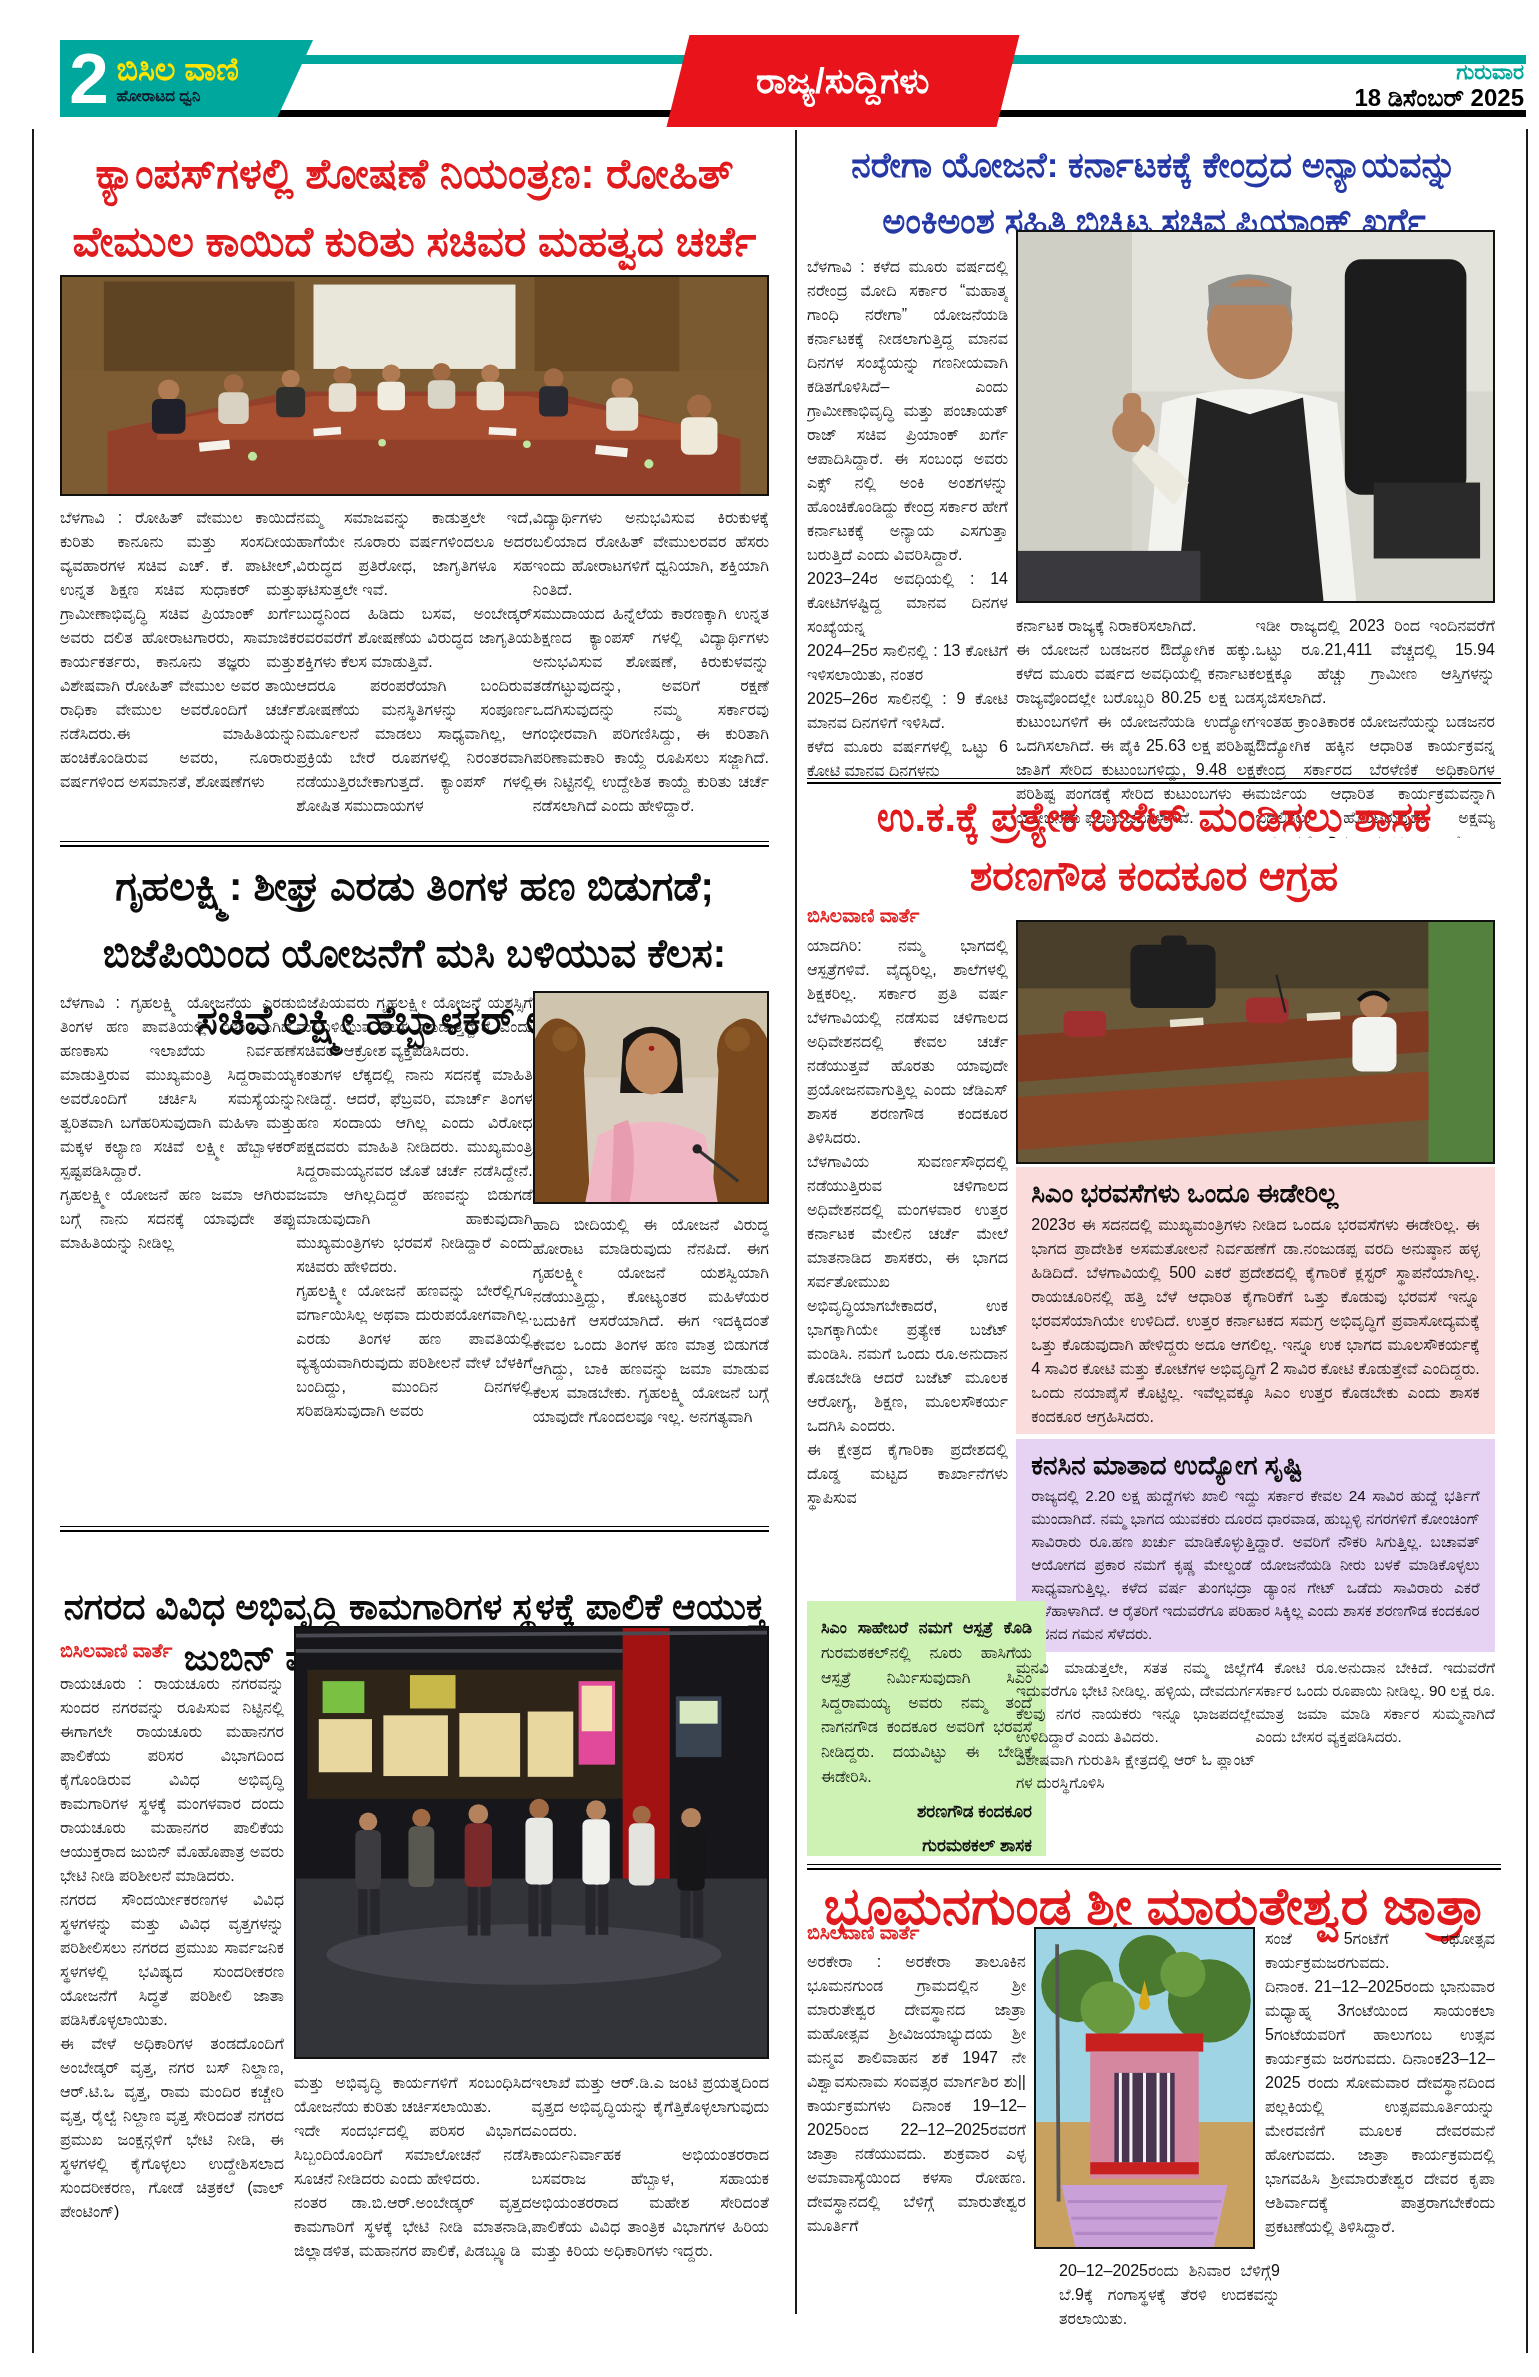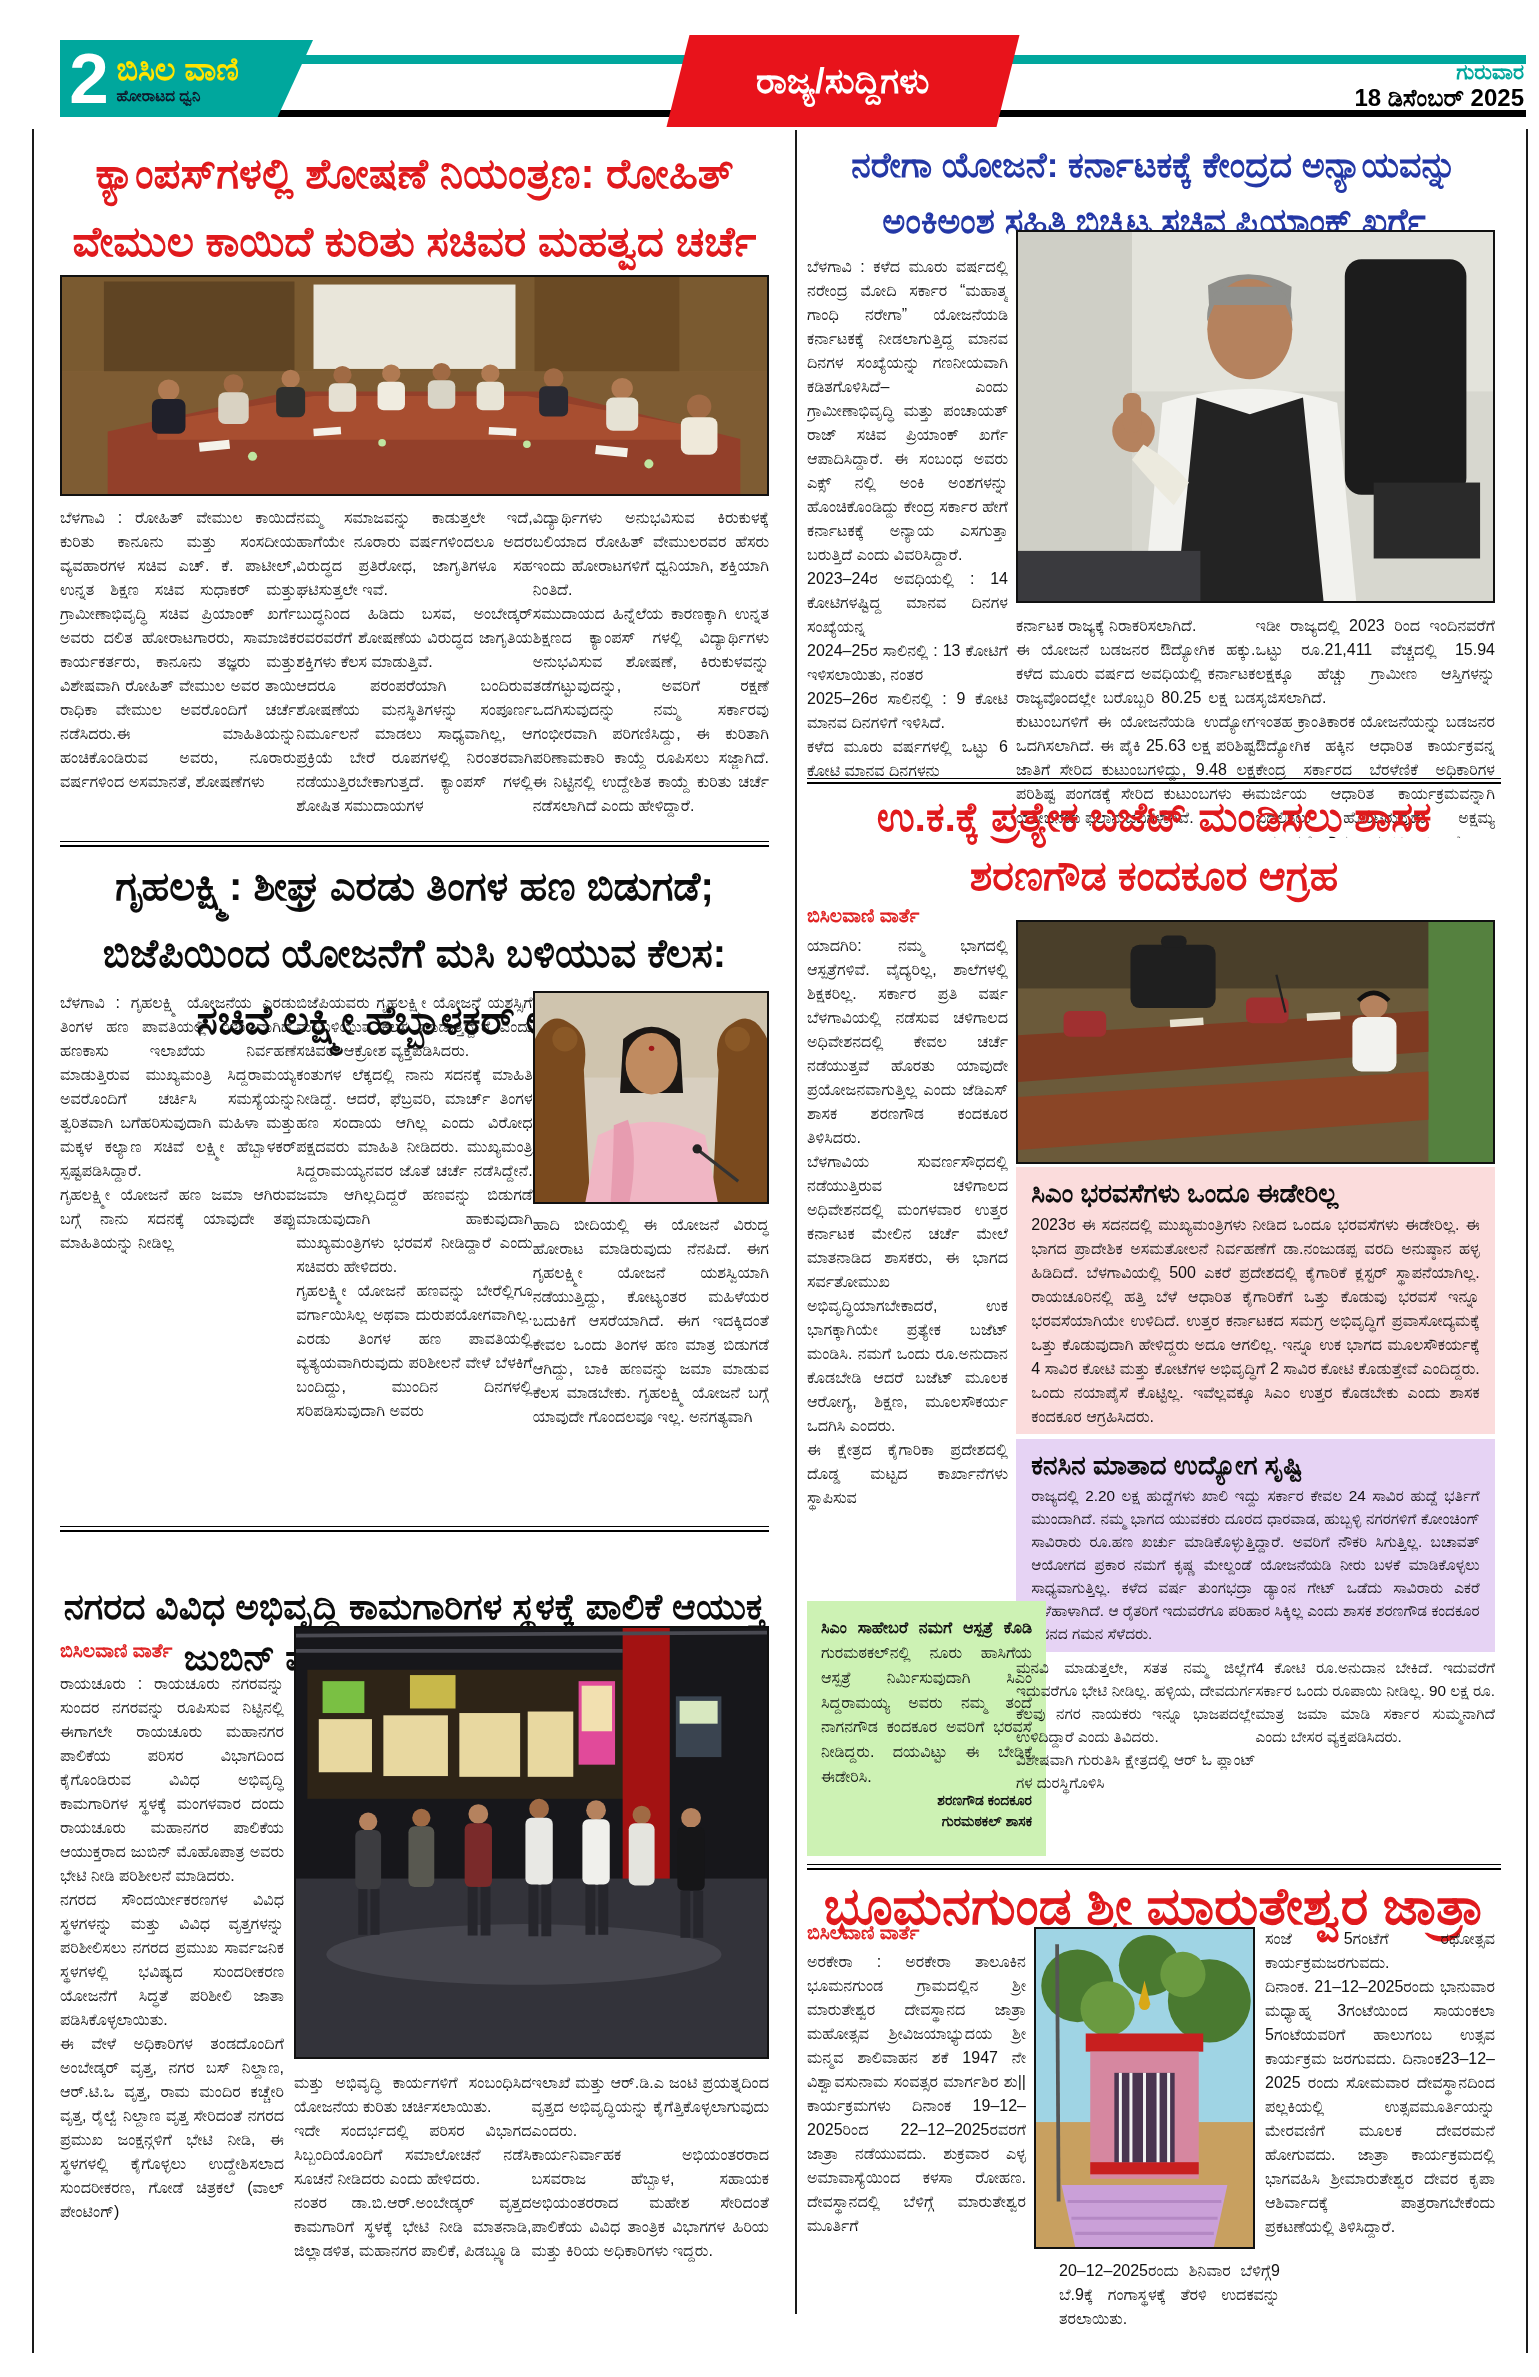--- a/index.html
+++ b/index.html
@@ -30,21 +30,21 @@
   .section-banner{background:var(--banner-red);transform:skewX(-14deg);display:flex;align-items:center;justify-content:center;}
   .section-banner span{transform:skewX(14deg);color:#fff;font-weight:bold;font-size:35px;}
   .weekday{color:var(--teal);font-weight:bold;font-size:21px;text-align:right;}
   .dateline{color:#000;font-weight:bold;font-size:24px;text-align:right;}
   .infobox{padding:10.7px 15.3px;overflow:hidden;}
   .infobox .boxtitle{font-weight:bold;font-size:26px;color:#0d0d0d;margin-bottom:4.6px;}
   .infobox .boxbody{font-size:16px;line-height:1.5;text-align:justify;white-space:pre-line;}
   .greenbox{background:var(--green-box);padding:15.3px 14px;overflow:hidden;}
   .greenbox .lead{font-weight:bold;}
   .greenbox .gb-body{font-size:16px;line-height:1.55;text-align:justify;display:inline;}
-  .gb-sign{text-align:right;font-weight:bold;font-size:14px;line-height:1.5;margin-top:0;}
+  .gb-sign{text-align:right;font-weight:bold;font-size:17px;line-height:1.5;margin-top:9px;}
 </style>
 </head>
 <body>
 
 <div class="page" style="position:absolute;inset:0;background:#fff;">
 
   <div class="abs teal-stripe" style="left:60px;top:55px;width:1466px;height:9.2px;"></div>
   <div class="abs black-bar" style="left:253px;top:110px;width:1273px;height:7px;"></div>
 
   <div class="abs brand" style="left:60px;top:40px;width:253px;height:77px;">

